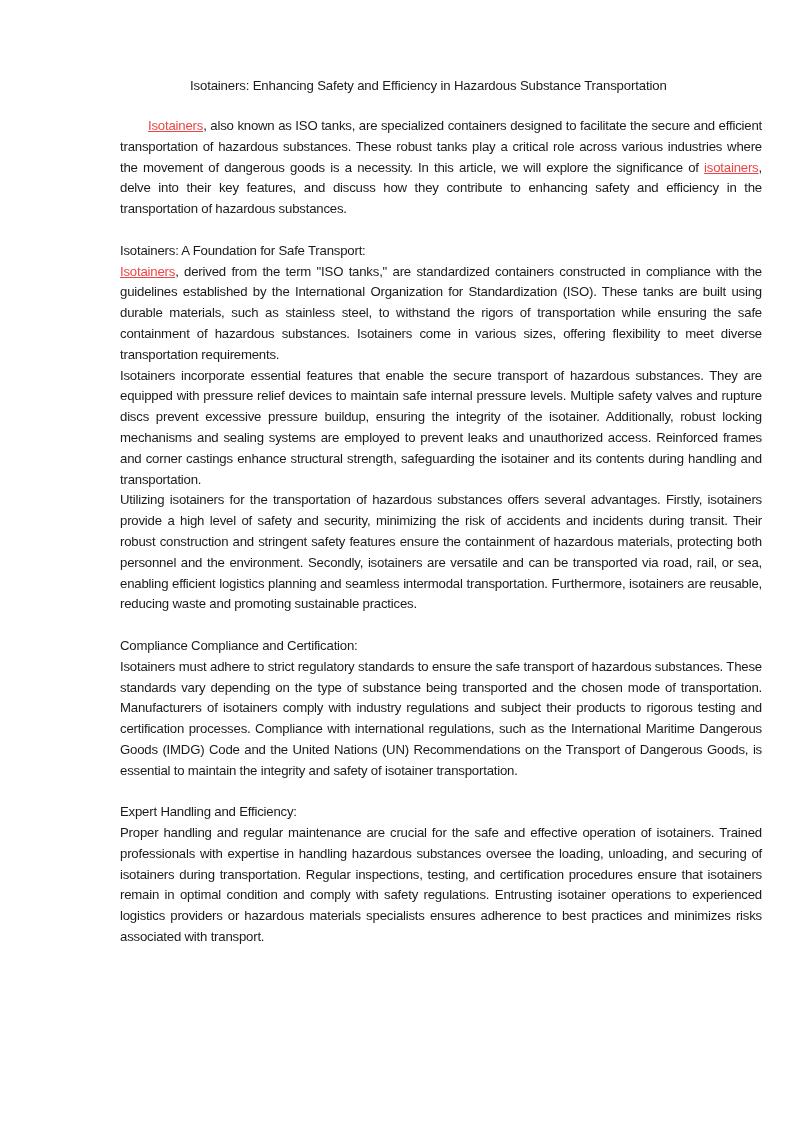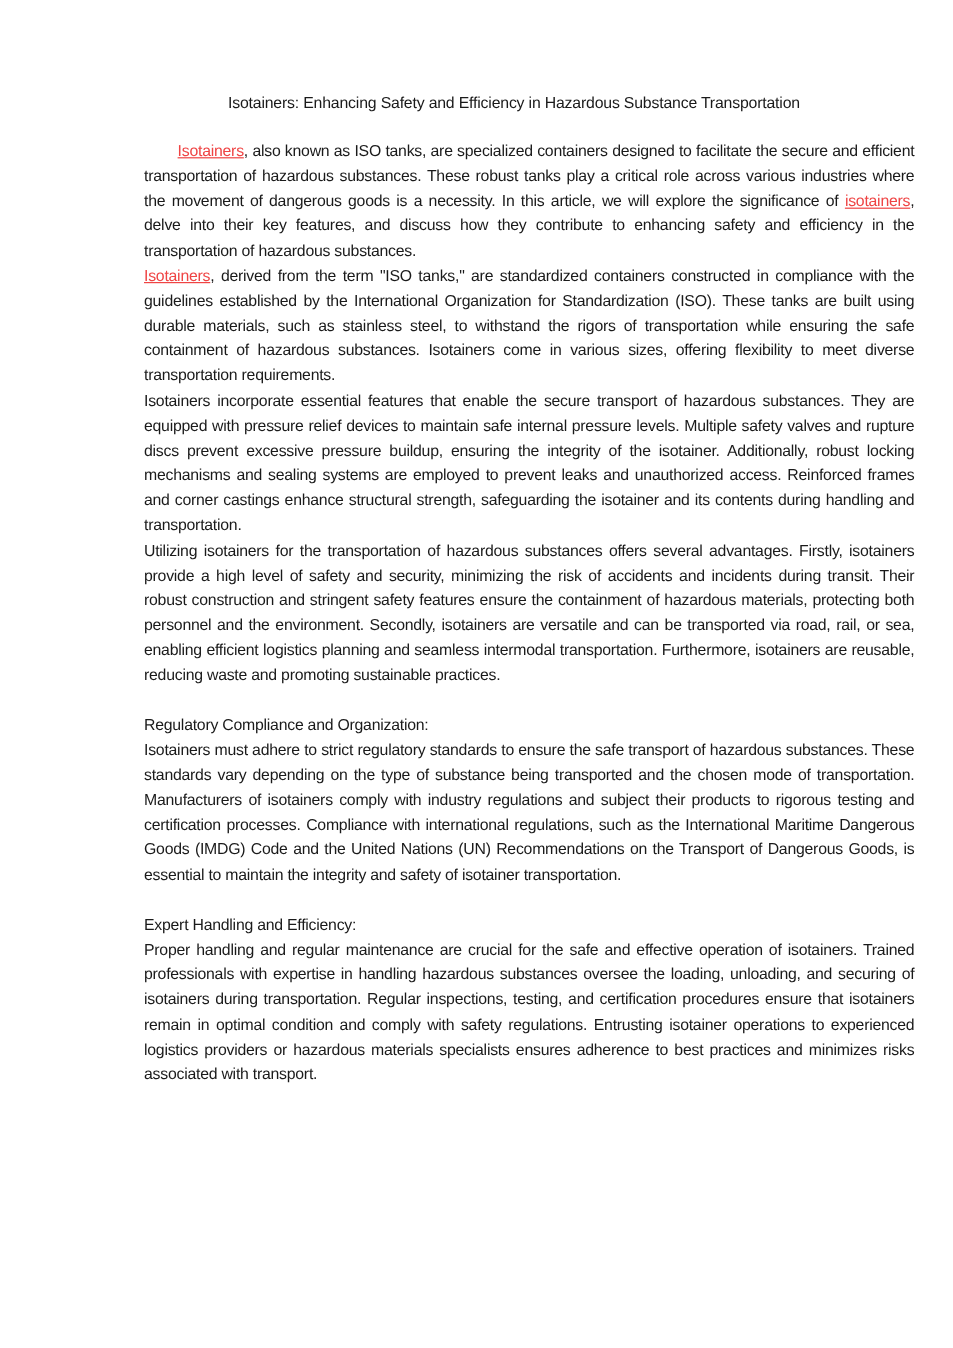--- a/index.html
+++ b/index.html
@@ -13,24 +13,25 @@
   a { color: #ef4444; text-decoration: underline; }
 </style>
 </head>
 <body>
 
 <div class="page">
   <div class="title">Isotainers: Enhancing Safety and Efficiency in Hazardous Substance Transportation</div>
 
   <p class="indent"><a href="#">Isotainers</a><span>, also known as ISO tanks, are specialized containers designed to facilitate the secure and efficient transportation of hazardous substances. These robust tanks play a critical role across various industries where the movement of dangerous goods is a necessity. In this article, we will explore the significance of </span><a href="#">isotainers</a><span>, delve into their key features, and discuss how they contribute to enhancing safety and efficiency in the transportation of hazardous substances.</span></p>
 
+  <div class="heading">Isotainers: A Foundation for Safe Transport:</div>
   <p><a href="#">Isotainers</a><span>, derived from the term "ISO tanks," are standardized containers constructed in compliance with the guidelines established by the International Organization for Standardization (ISO). These tanks are built using durable materials, such as stainless steel, to withstand the rigors of transportation while ensuring the safe containment of hazardous substances. Isotainers come in various sizes, offering flexibility to meet diverse transportation requirements.</span></p>
 
   <p>Isotainers incorporate essential features that enable the secure transport of hazardous substances. They are equipped with pressure relief devices to maintain safe internal pressure levels. Multiple safety valves and rupture discs prevent excessive pressure buildup, ensuring the integrity of the isotainer. Additionally, robust locking mechanisms and sealing systems are employed to prevent leaks and unauthorized access. Reinforced frames and corner castings enhance structural strength, safeguarding the isotainer and its contents during handling and transportation.</p>
 
   <p>Utilizing isotainers for the transportation of hazardous substances offers several advantages. Firstly, isotainers provide a high level of safety and security, minimizing the risk of accidents and incidents during transit. Their robust construction and stringent safety features ensure the containment of hazardous materials, protecting both personnel and the environment. Secondly, isotainers are versatile and can be transported via road, rail, or sea, enabling efficient logistics planning and seamless intermodal transportation. Furthermore, isotainers are reusable, reducing waste and promoting sustainable practices.</p>
 
-  <div class="heading">Regulatory Compliance and Organization:</div>
+  <div class="heading">Compliance Compliance and Certification:</div>
   <p>Isotainers must adhere to strict regulatory standards to ensure the safe transport of hazardous substances. These standards vary depending on the type of substance being transported and the chosen mode of transportation. Manufacturers of isotainers comply with industry regulations and subject their products to rigorous testing and certification processes. Compliance with international regulations, such as the International Maritime Dangerous Goods (IMDG) Code and the United Nations (UN) Recommendations on the Transport of Dangerous Goods, is essential to maintain the integrity and safety of isotainer transportation.</p>
 
   <div class="heading">Expert Handling and Efficiency:</div>
   <p>Proper handling and regular maintenance are crucial for the safe and effective operation of isotainers. Trained professionals with expertise in handling hazardous substances oversee the loading, unloading, and securing of isotainers during transportation. Regular inspections, testing, and certification procedures ensure that isotainers remain in optimal condition and comply with safety regulations. Entrusting isotainer operations to experienced logistics providers or hazardous materials specialists ensures adherence to best practices and minimizes risks associated with transport.</p>
 </div>
 
 </body></html>

